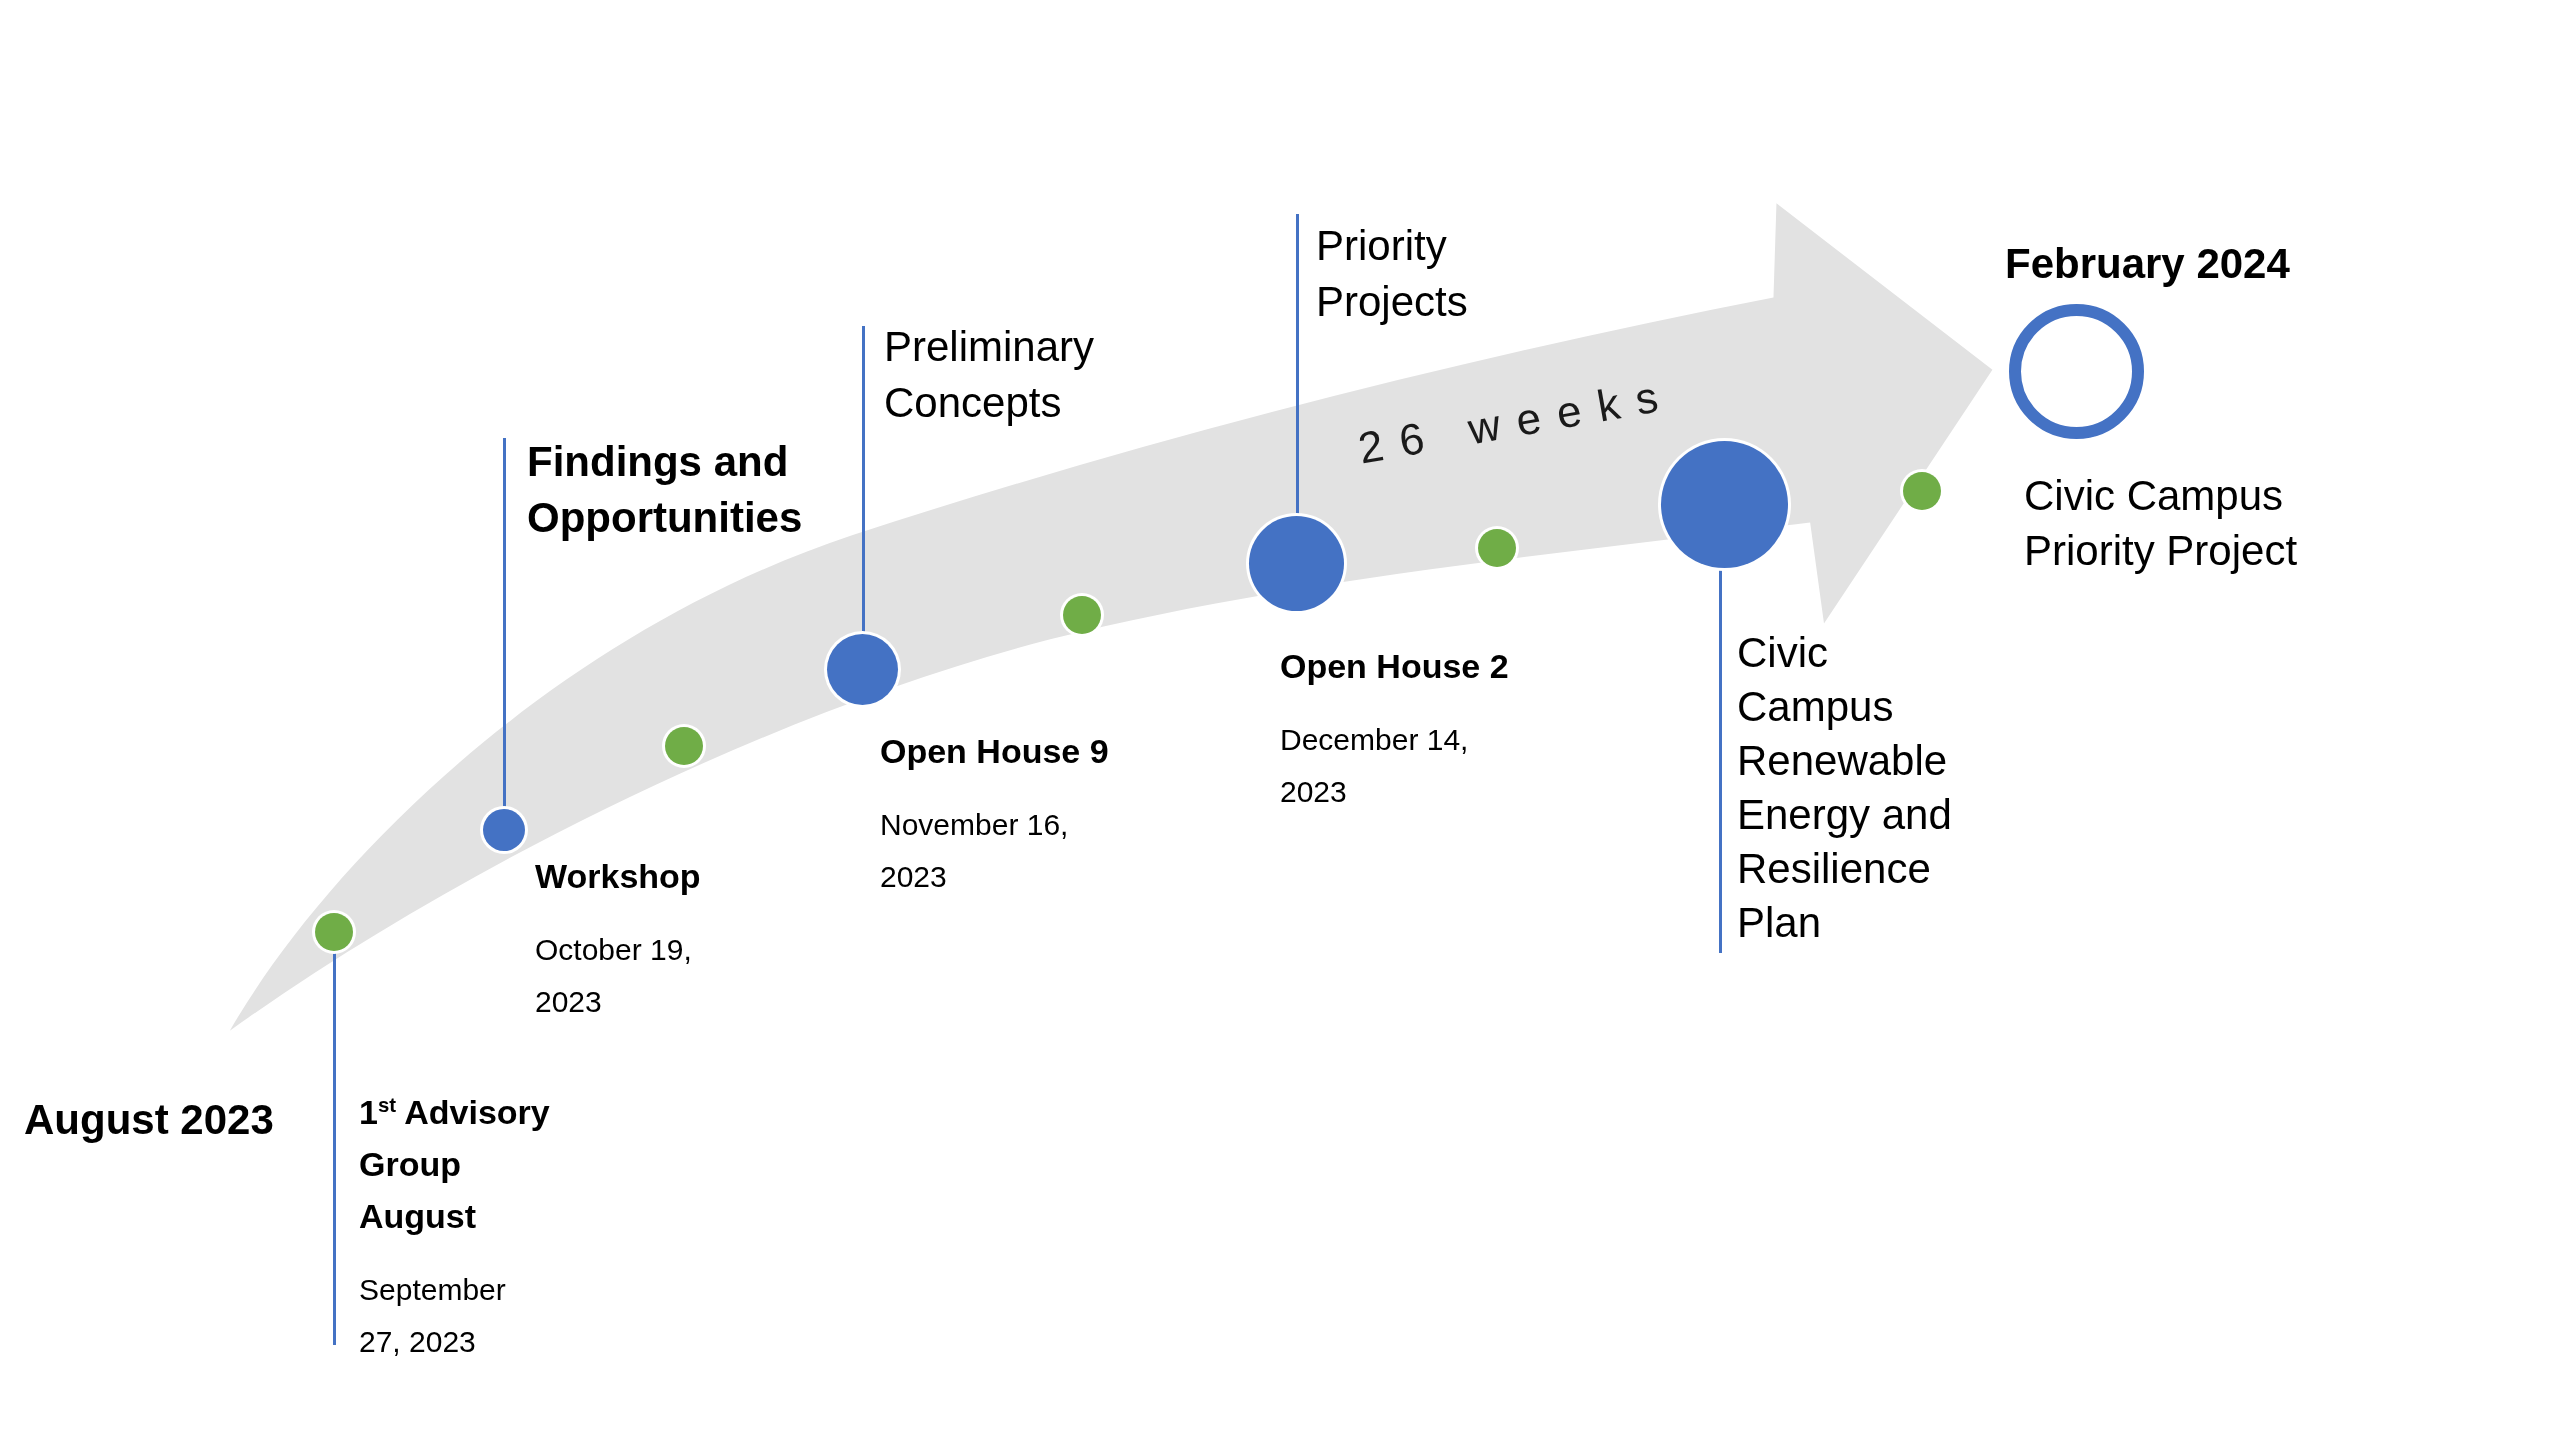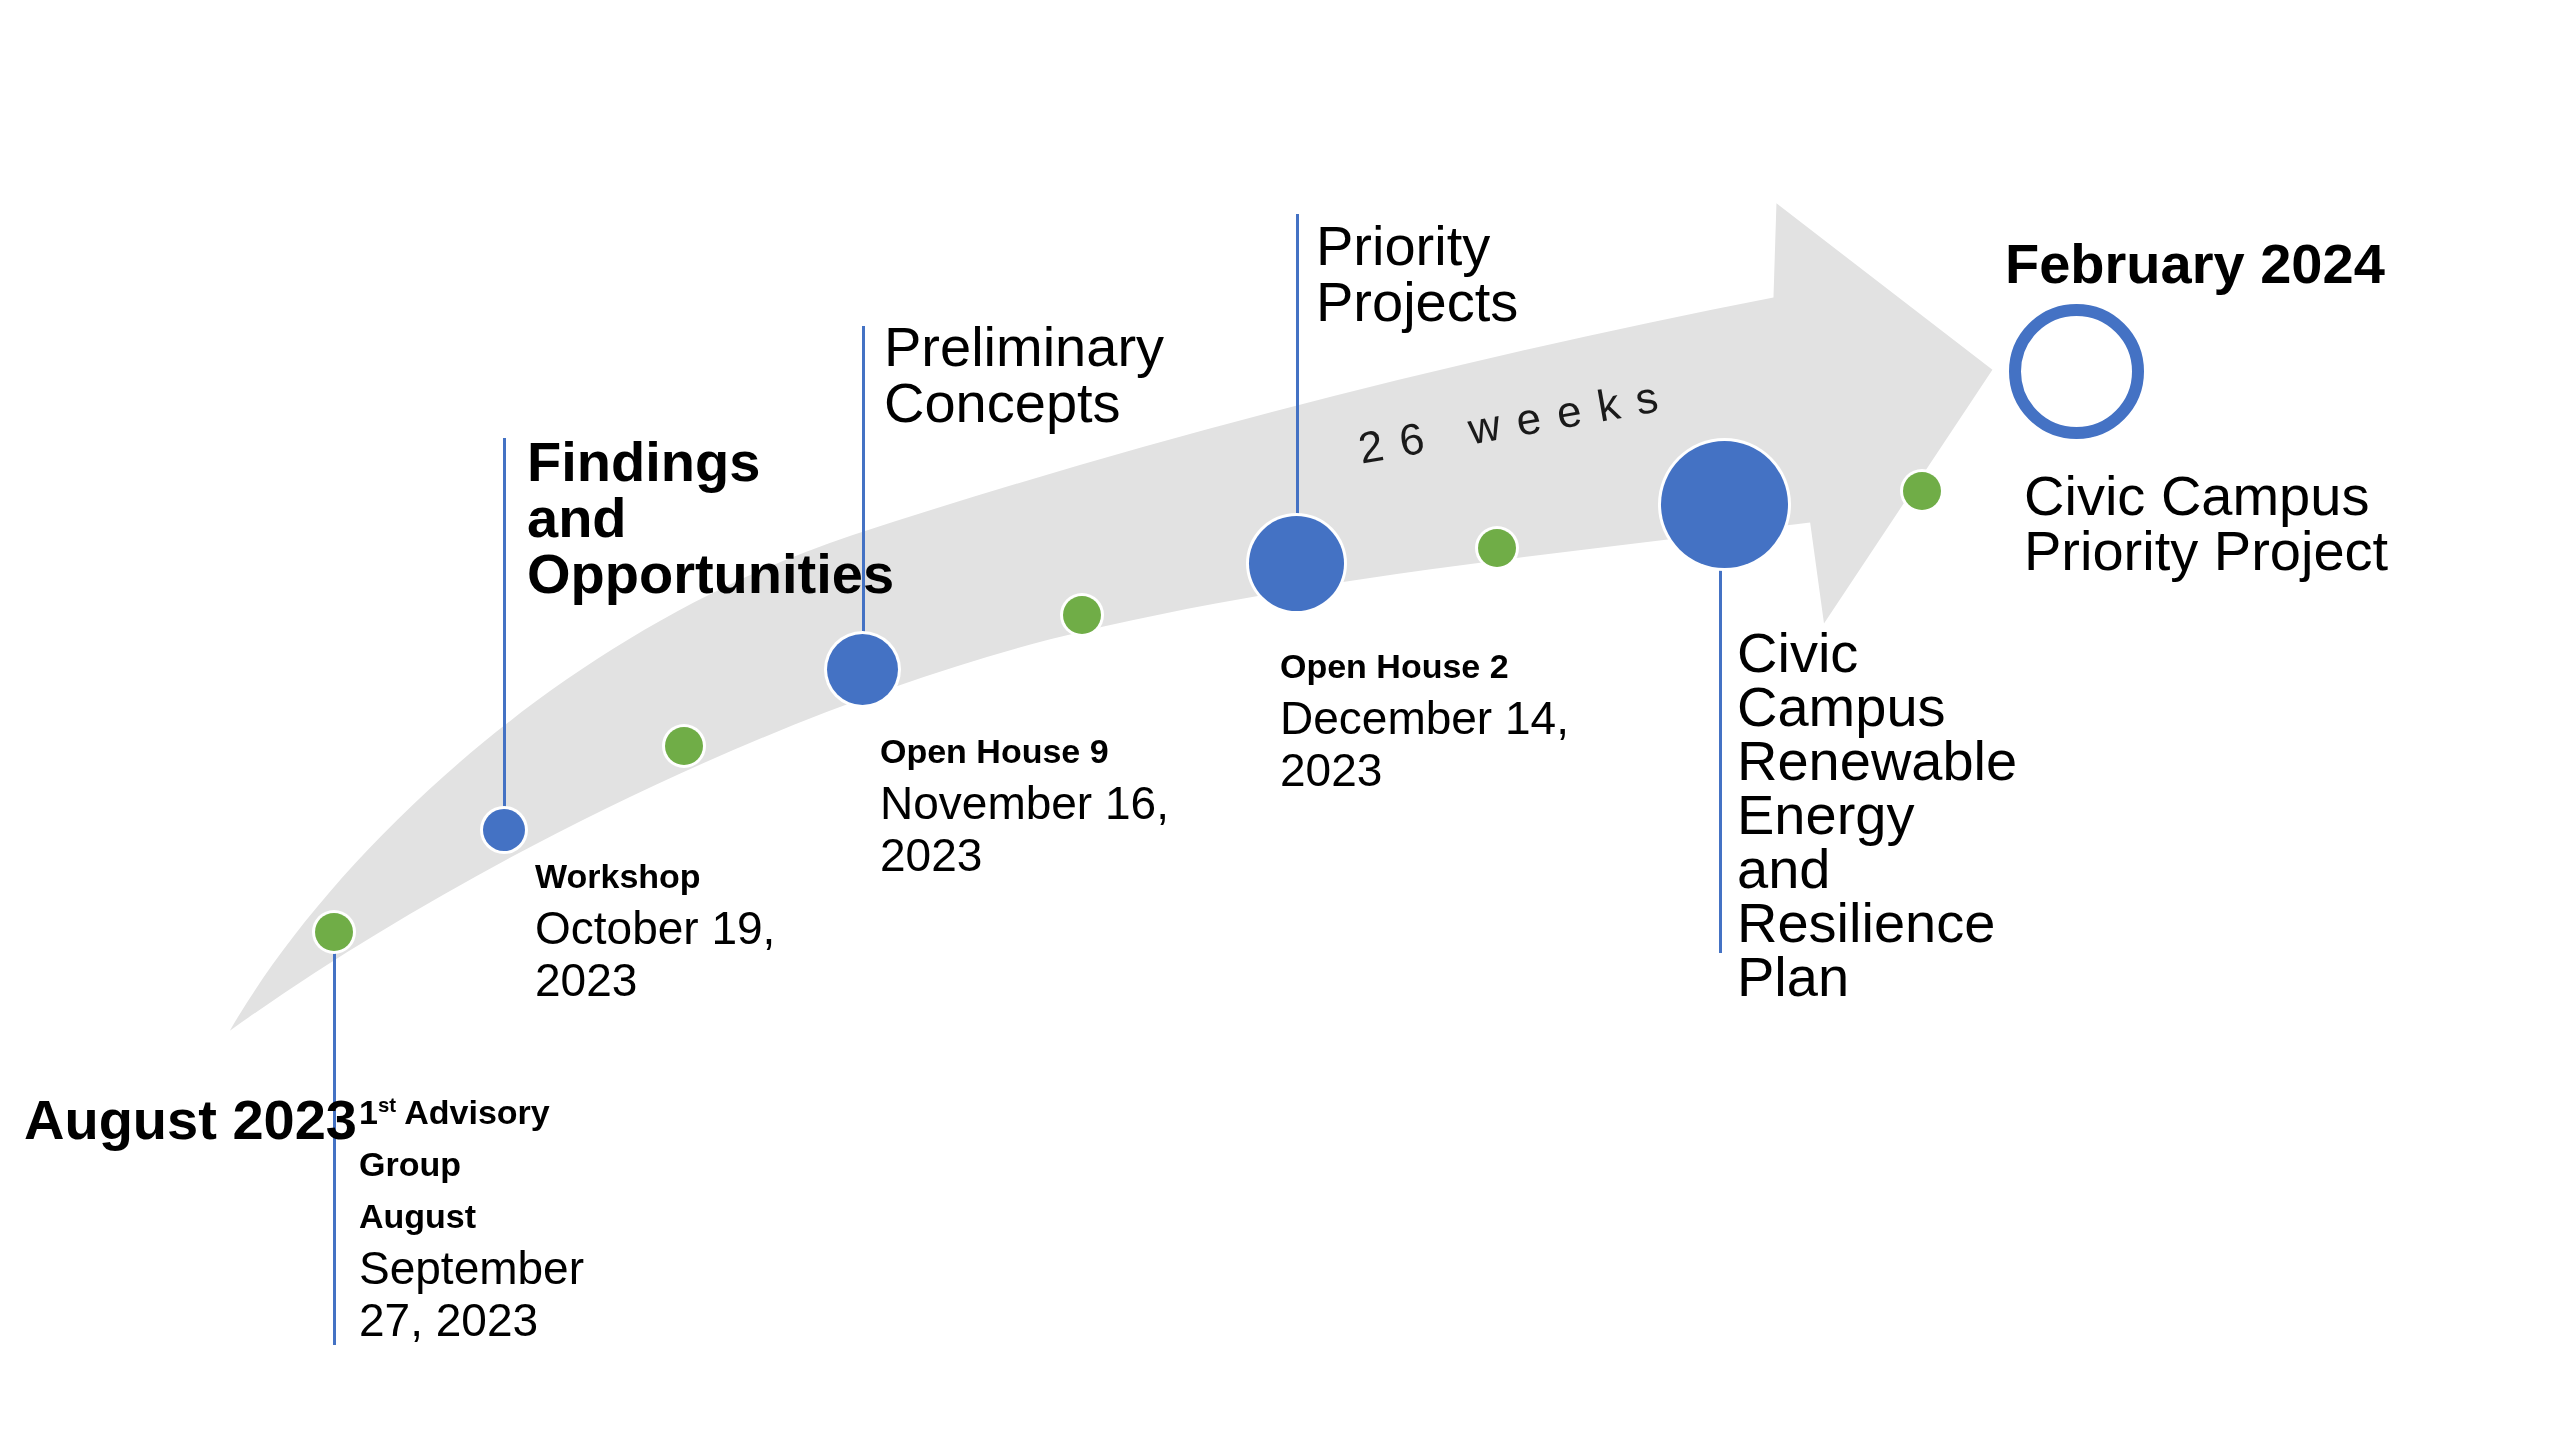--- a/index.html
+++ b/index.html
@@ -4,26 +4,26 @@
 <style>
   html,body{margin:0;padding:0;background:#ffffff;}
   #stage{position:relative;width:2576px;height:1449px;background:#ffffff;overflow:hidden;
          font-family:"Liberation Sans",sans-serif;color:#000000;}
   #arrow-svg{position:absolute;left:0;top:0;width:2576px;height:1449px;}
   .vline{position:absolute;width:3px;background:#4472C4;}
   .dot{position:absolute;border-radius:50%;box-shadow:0 0 0 3px #ffffff;}
   .dot.green{background:#70AD47;}
   .dot.blue{background:#4472C4;}
   .ring{position:absolute;border-radius:50%;border:12px solid #4472C4;background:#ffffff;box-sizing:border-box;}
-  .t{position:absolute;font-size:56px;line-height:52px;white-space:pre-line;}
+  .t{position:absolute;font-size:42px;line-height:52px;white-space:pre-line;}
   .b{font-weight:bold;}
   .above{line-height:56px;}
   .blk{position:absolute;}
   .blk .title{font-size:34px;line-height:52px;font-weight:bold;white-space:pre-line;}
-  .blk .date{font-size:46px;line-height:52px;white-space:pre-line;}
+  .blk .date{font-size:30px;line-height:52px;margin-top:22px;white-space:pre-line;}
   .plan{line-height:54px;}
   sup{font-size:60%;line-height:0;}
   #weeks{position:absolute;left:1359px;top:424px;font-size:44px;letter-spacing:0.38em;
          transform:rotate(-10deg);transform-origin:left center;color:#1a1a1a;}
 </style>
 </head>
 <body>
 
 <div id="stage">
 

